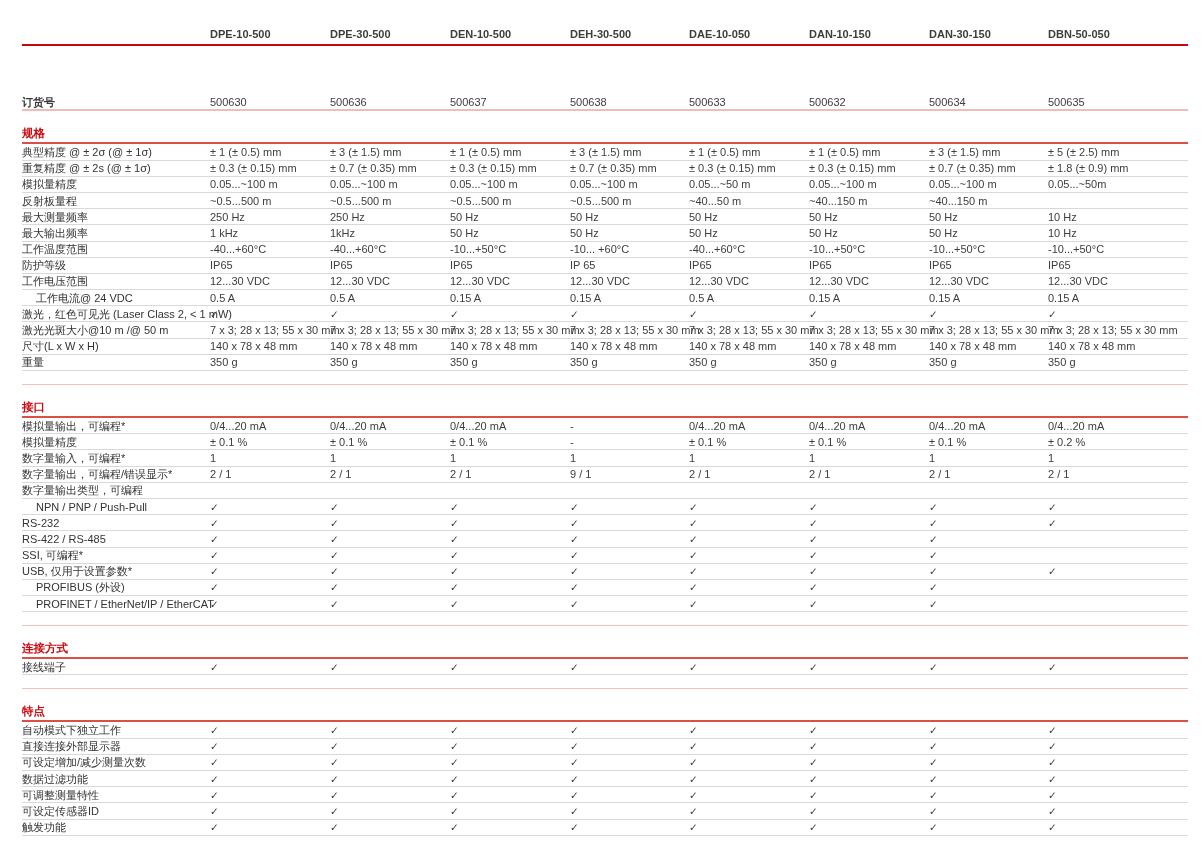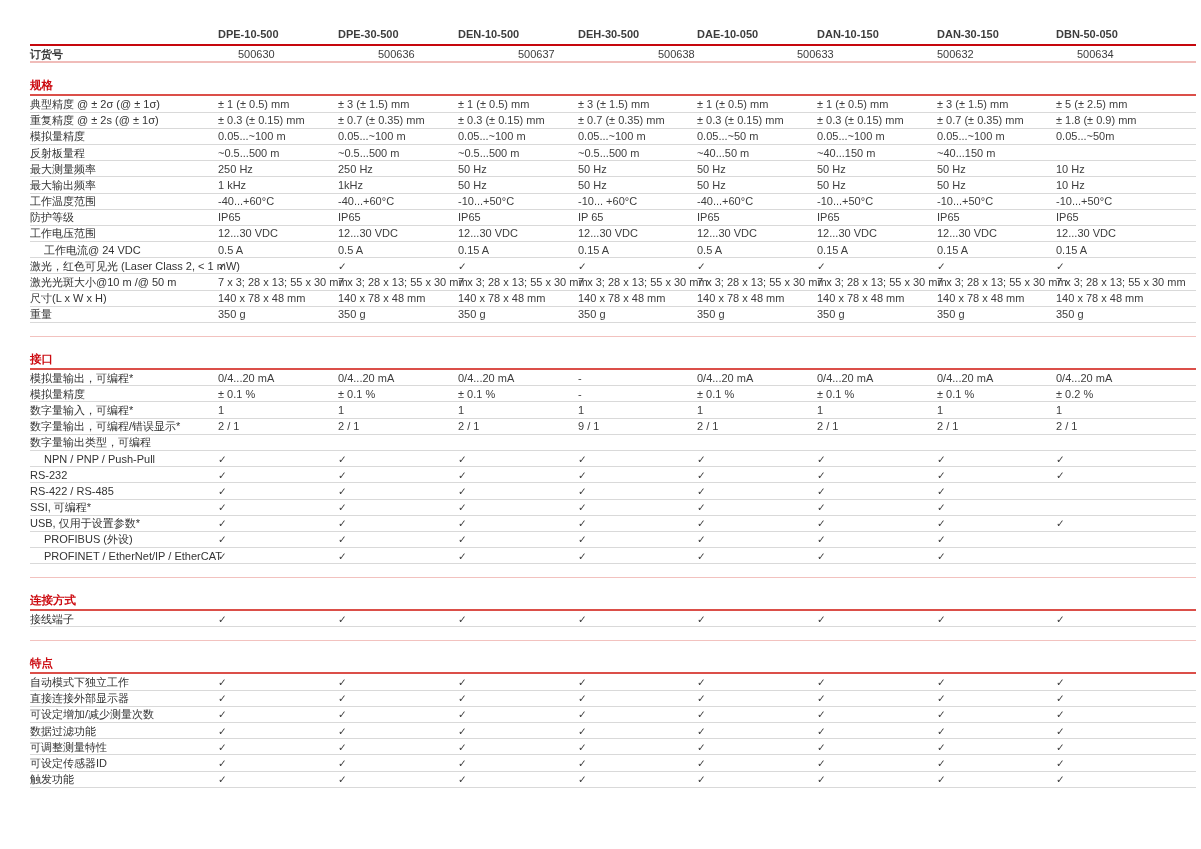--- a/index.html
+++ b/index.html
@@ -1,30 +1,30 @@
 <!DOCTYPE html>
 <html><head>
 <meta charset="utf-8">
 <style>
   html,body{margin:0;padding:0;background:#ffffff;}
   .page{
     position:relative;width:1201px;height:849px;background:#ffffff;overflow:hidden;
     font-family:"Liberation Sans", sans-serif;color:#3d3d3d;
   }
-  .table{position:absolute;left:30px;top:26px;width:1166px;}
+  .table{position:absolute;left:22px;top:26px;width:1166px;}
   .grid-row{
     display:grid;
     grid-template-columns:188px 120px 120px 120px 119px 120px 120px 119px 140px;
     align-items:end;
   }
   .header-row{border-bottom:2px solid #c6070d;padding-bottom:3px;}
   .product-name{color:#cc0a10;font-weight:bold;font-size:13.5px;white-space:nowrap;line-height:14px;}
-  .order-row{border-bottom:2px solid #f0bcb9;gap:20px;}
+  .order-row{border-bottom:2px solid #f0bcb9;}
   .order-label{color:#c2080e;font-weight:bold;font-size:11.5px;padding:2px 0;line-height:12px;}
-  .order-num{color:#d5655f;font-size:11px;padding:2px 0;line-height:12px;}
+  .order-num{color:#d5655f;font-size:11px;padding:2px 0;line-height:12px;margin-top:48px;}
   .section-sep{margin-top:13px;border-top:1.5px solid #f2c2bf;}
   .section-title{
     color:#cc0a10;font-weight:bold;font-size:11.5px;line-height:12px;
     padding:3px 0 3px;border-bottom:2px solid #db4f49;margin-top:13px;
   }
   .row{border-bottom:1px solid #d9d9d9;}
   .cell{
     font-size:11px;line-height:12px;color:#3d3d3d;
     padding:1.6px 0 1.6px;white-space:nowrap;overflow:visible;
   }

